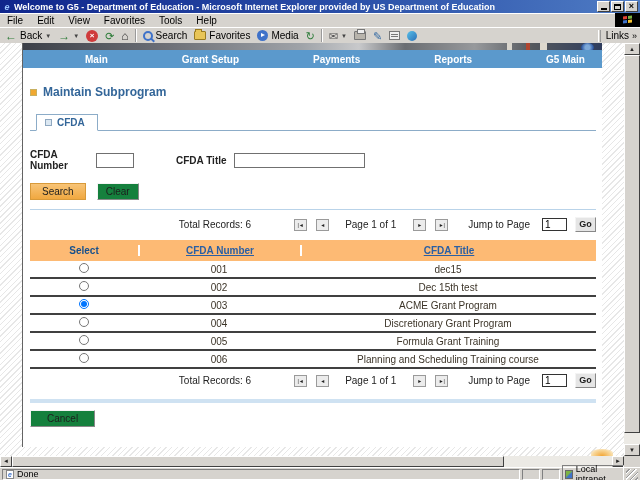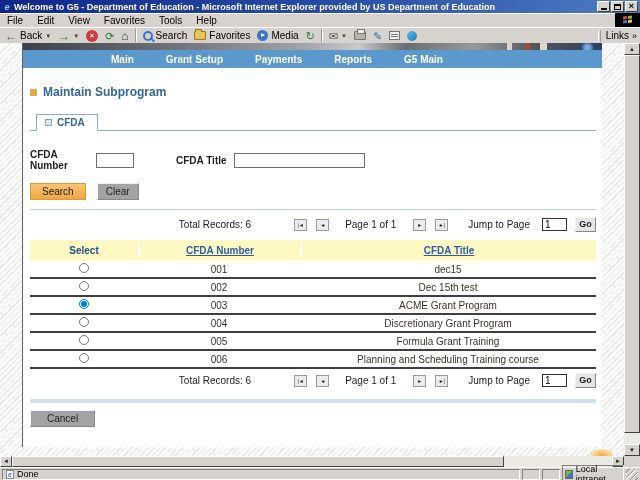--- a/index.html
+++ b/index.html
@@ -72,22 +72,22 @@
     border-left:1px solid #636363; }
 
   .banner { height:7px; position:relative; overflow:hidden;
     background:linear-gradient(90deg,#3c4048 0%,#6d7077 25%,#9fa3a8 48%,#c8c9cb 58%,#6a6d72 66%,#97999c 78%,#54585e 88%,#2f3d5e 100%); }
   .banner .b-bar1 { position:absolute; right:90px; top:0; width:5px; height:7px; background:#d9d5cd; }
   .banner .b-bar2 { position:absolute; right:72px; top:0; width:4px; height:7px; background:#b0452f; }
   .banner .b-bar3 { position:absolute; right:55px; top:0; width:7px; height:7px; background:#ddd8ce; }
   .banner .b-logo { position:absolute; right:8px; top:0; width:13px; height:9px; border-radius:50%;
     background:radial-gradient(circle,#7da8d8 30%,#2b55a0 75%); }
 
-  .navbar { height:18px; background:#5b99cc; display:flex; align-items:center; gap:32px;
-    padding-left:88px; }
+  .navbar { height:18px; background:#5b99cc; display:flex; align-items:center; gap:74px;
+    padding-left:62px; }
   .nav-item { color:#fff; font-size:10px; font-weight:bold; }
 
   .content { padding-left:7px; padding-right:6px; }
 
   .heading { margin-top:17px; display:flex; align-items:center; gap:6px; }
   .heading-icon { width:7px; height:7px; background:#f0a830; border:1px solid #c8b060; }
   .heading-text { color:#336699; font-size:12px; font-weight:bold; }
 
   .tabrow { margin-top:14px; border-bottom:1px solid #8cacc8; padding-left:6px; display:flex; align-items:flex-end; height:18px; }
   .tab { display:flex; align-items:center; gap:5px; border:1px solid #8cacc8; border-bottom:1px solid #fff;
@@ -98,38 +98,38 @@
   .formrow { margin-top:18px; display:flex; align-items:center; }
   .flabel { font-size:10px; font-weight:bold; color:#222; }
   .f-num-label { width:66px; }
   .f-num-input { width:38px; height:15px; border:1px solid #707070; font-size:10px; padding:0 2px; }
   .f-title-label { margin-left:42px; width:52px; }
   .f-title-input { margin-left:6px; width:131px; height:15px; border:1px solid #707070; font-size:10px; padding:0 2px; }
 
   .btnrow { margin-top:12px; display:flex; gap:11px; }
   .btn { font-size:10px; color:#1d1d1d; text-align:center; cursor:default; }
   .btn-orange { background:linear-gradient(#f8c477,#f0a840); border:1px solid #d89a3a; padding:2px 11px; }
-  .btn-gray { background:#a3a3a3; border:1px solid #888; border-top-color:#f4f4f4; border-left-color:#f4f4f4; padding:2px 8px; }
+  .btn-gray { background:#15803d; border:1px solid #888; border-top-color:#f4f4f4; border-left-color:#f4f4f4; padding:2px 8px; }
 
   .form-divider { margin-top:9px; border-top:1px solid #b9d3e9; }
 
   .pagination { display:flex; align-items:center; justify-content:flex-end; font-size:10px; color:#222; }
   .pg-top { margin-top:7px; }
   .pg-bottom { margin-top:4px; }
   .pg-total { margin-right:34px; }
   .pgbtn { width:13px; height:12px; background:#ececec; border:1px solid #9a9a9a; font-size:5px;
     line-height:10px; text-align:center; color:#222; margin-left:9px; }
   .pg-page { margin-left:16px; margin-right:8px; }
   .pg-jump { margin-left:20px; }
   .pg-input { margin-left:12px; width:25px; height:13px; border:1px solid #333; font-size:10px; padding:0 2px; }
   .pg-go { margin-left:8px; width:21px; height:15px; background:#e5e5e5; border:1px solid #888;
     border-top-color:#f4f4f4; border-left-color:#f4f4f4; font-size:9px; font-weight:bold; text-align:center; line-height:13px; }
 
   .table { margin-top:8px; }
-  .thead { display:flex; height:21px; background:#fef9c3; align-items:center; font-size:10px; font-weight:bold; }
+  .thead { display:flex; height:21px; background:#fdba74; align-items:center; font-size:10px; font-weight:bold; }
   .th { text-align:center; }
   .th-select { width:108px; color:#17508c; }
   .th-number { width:162px; border-left:2px solid #fff; }
   .th-title { flex:1; border-left:2px solid #fff; }
   .th-link { color:#2a5fa3; text-decoration:underline; }
   .trow { display:flex; height:18px; align-items:center; border-bottom:2px solid #404040; font-size:10px; color:#3c3428; }
   .td-select { width:108px; text-align:center; }
   .td-select input { width:10px; height:10px; }
   .td-number { width:162px; text-align:center; }
   .td-title { flex:1; text-align:center; }

